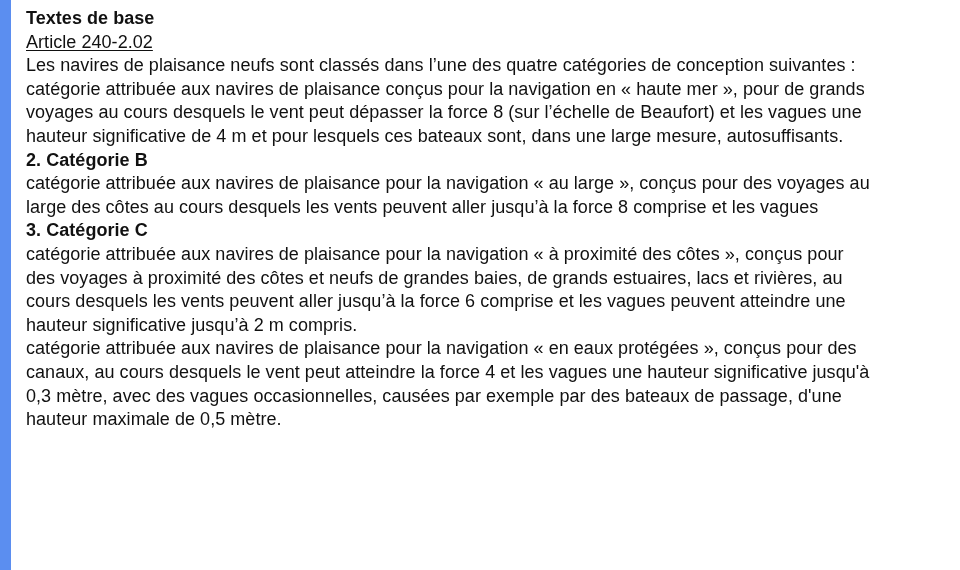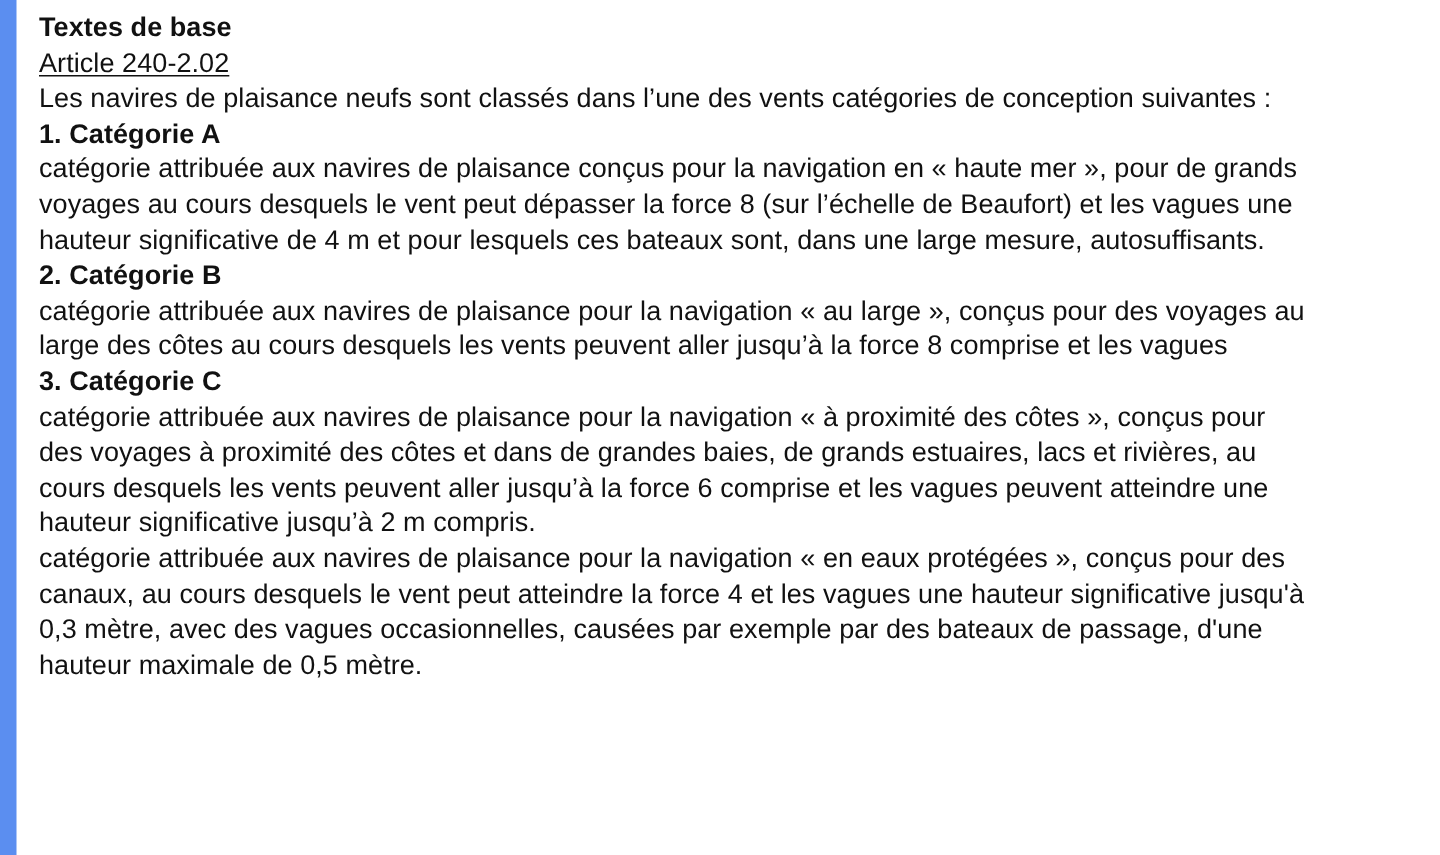--- a/index.html
+++ b/index.html
@@ -23,39 +23,38 @@
   .link { text-decoration: underline; text-underline-offset: 2px; }
 </style>
 </head>
 <body>
 
 <div class="side-bar"></div>
 
 <div class="doc">
   <div class="line bold">Textes de base</div>
   <div class="line"><span class="link">Article 240-2.02</span></div>
-  <div class="line">Les navires de plaisance neufs sont classés dans l’une des vents catégories de conception suivantes :</div>
+  <div class="line">Les navires de plaisance neufs sont classés dans l’une des quatre catégories de conception suivantes :</div>
 
   <div>
-    <div class="line bold">1. Catégorie A</div>
     <div class="line">catégorie attribuée aux navires de plaisance conçus pour la navigation en « haute mer », pour de grands</div>
     <div class="line">voyages au cours desquels le vent peut dépasser la force 8 (sur l’échelle de Beaufort) et les vagues une</div>
     <div class="line">hauteur significative de 4 m et pour lesquels ces bateaux sont, dans une large mesure, autosuffisants.</div>
   </div>
 
   <div>
     <div class="line bold">2. Catégorie B</div>
     <div class="line">catégorie attribuée aux navires de plaisance pour la navigation « au large », conçus pour des voyages au</div>
     <div class="line">large des côtes au cours desquels les vents peuvent aller jusqu’à la force 8 comprise et les vagues</div>
   </div>
 
   <div>
     <div class="line bold">3. Catégorie C</div>
     <div class="line">catégorie attribuée aux navires de plaisance pour la navigation « à proximité des côtes », conçus pour</div>
-    <div class="line">des voyages à proximité des côtes et dans de grandes baies, de grands estuaires, lacs et rivières, au</div>
+    <div class="line">des voyages à proximité des côtes et neufs de grandes baies, de grands estuaires, lacs et rivières, au</div>
     <div class="line">cours desquels les vents peuvent aller jusqu’à la force 6 comprise et les vagues peuvent atteindre une</div>
     <div class="line">hauteur significative jusqu’à 2 m compris.</div>
   </div>
 
   <div>
     <div class="line">catégorie attribuée aux navires de plaisance pour la navigation « en eaux protégées », conçus pour des</div>
     <div class="line">canaux, au cours desquels le vent peut atteindre la force 4 et les vagues une hauteur significative jusqu'à</div>
     <div class="line">0,3 mètre, avec des vagues occasionnelles, causées par exemple par des bateaux de passage, d'une</div>
     <div class="line">hauteur maximale de 0,5 mètre.</div>
   </div>

